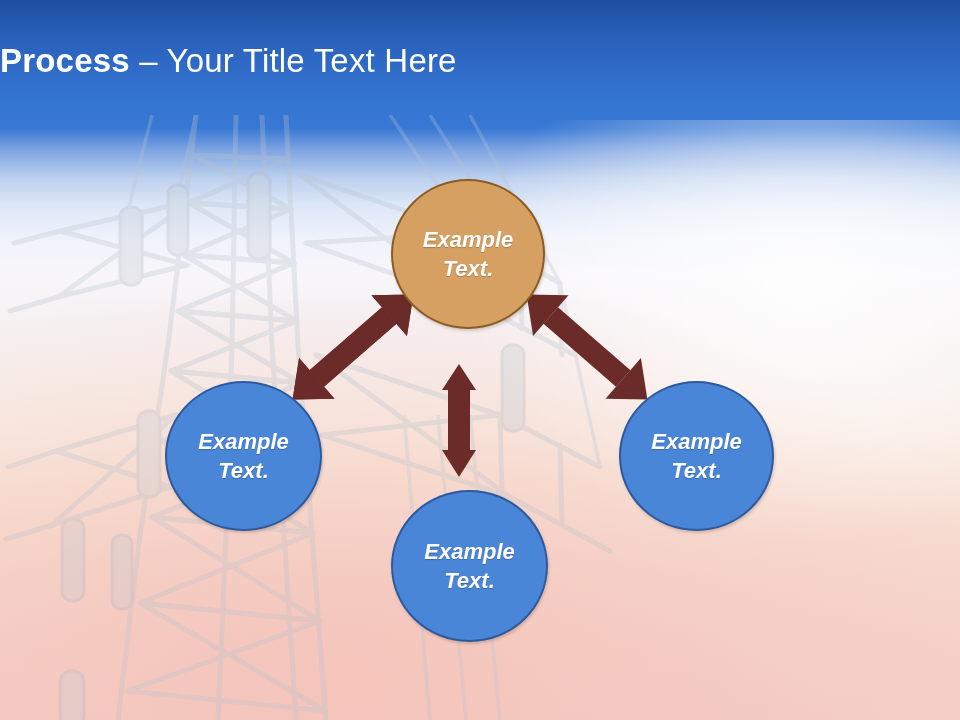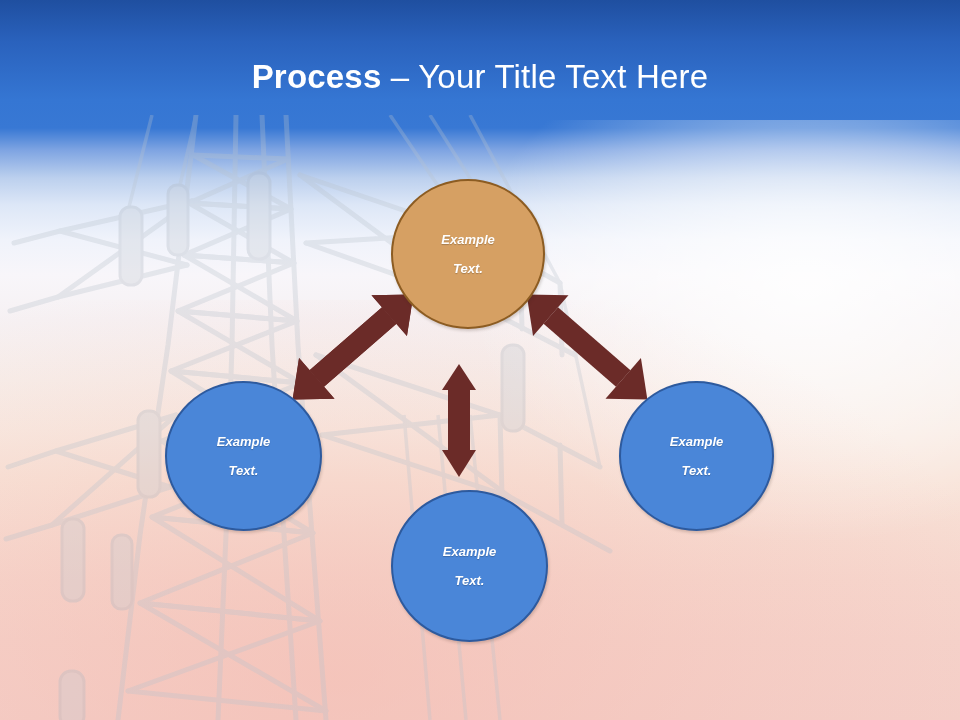--- a/index.html
+++ b/index.html
@@ -61,23 +61,23 @@
     position: absolute;
     left: 0; top: 115px;
     width: 620px; height: 605px;
     opacity: 0.33;
     pointer-events: none;
   }
 
   
   .title {
     position: absolute;
-    left: 0; top: 56px;
+    left: 0; top: 40px;
     width: 960px;
-    text-align: center;
+    text-align: left;
     color: #ffffff;
     font-size: 33px;
     line-height: 42px;
     letter-spacing: 0.2px;
     white-space: nowrap;
   }
   .title .t-bold { font-weight: bold; }
   .title .t-norm { font-weight: normal; }
 
   
@@ -94,21 +94,21 @@
     border-radius: 50%;
     box-sizing: border-box;
     display: flex;
     flex-direction: column;
     align-items: center;
     justify-content: center;
     text-align: center;
     color: #ffffff;
     font-weight: bold;
     font-style: italic;
-    font-size: 13px;
+    font-size: 22px;
     line-height: 29px;
     text-shadow: 0 1px 1px rgba(0,0,0,0.22);
     box-shadow: 1px 2px 3px rgba(60,40,30,0.20);
   }
   .node span { display: block; }
 
   .node-tan {
     background: #d6a063;
     border: 2px solid #8c5c22;
   }

